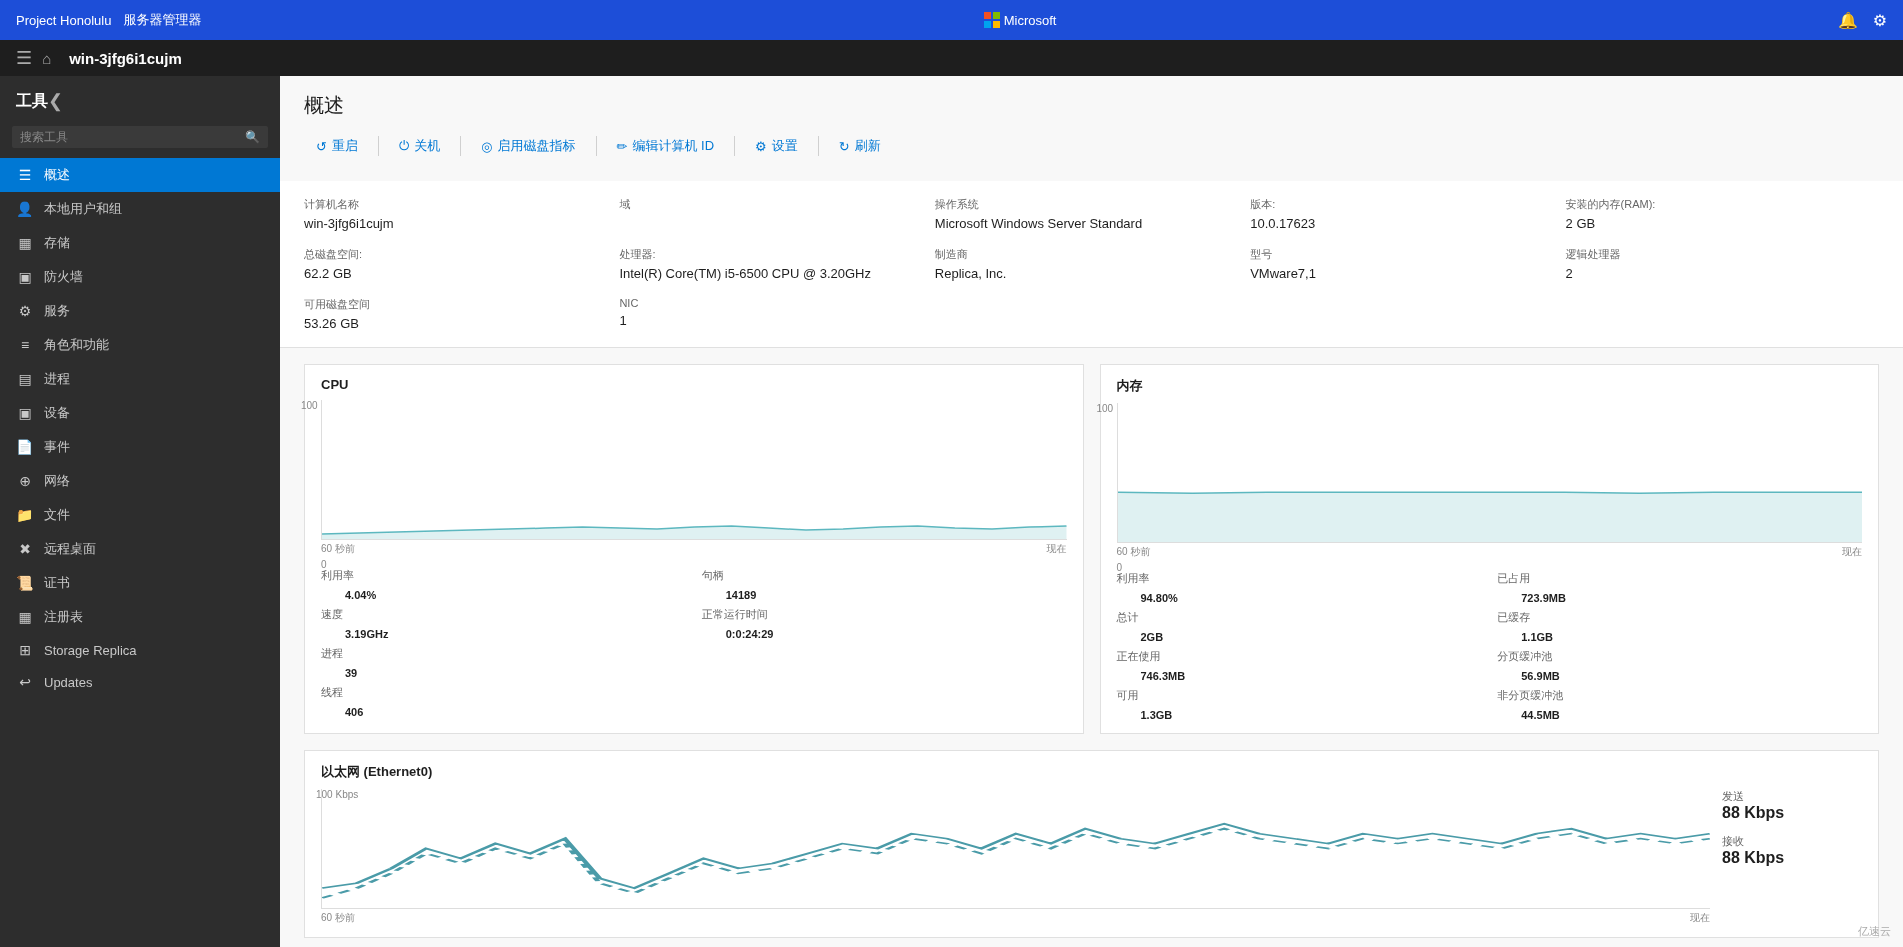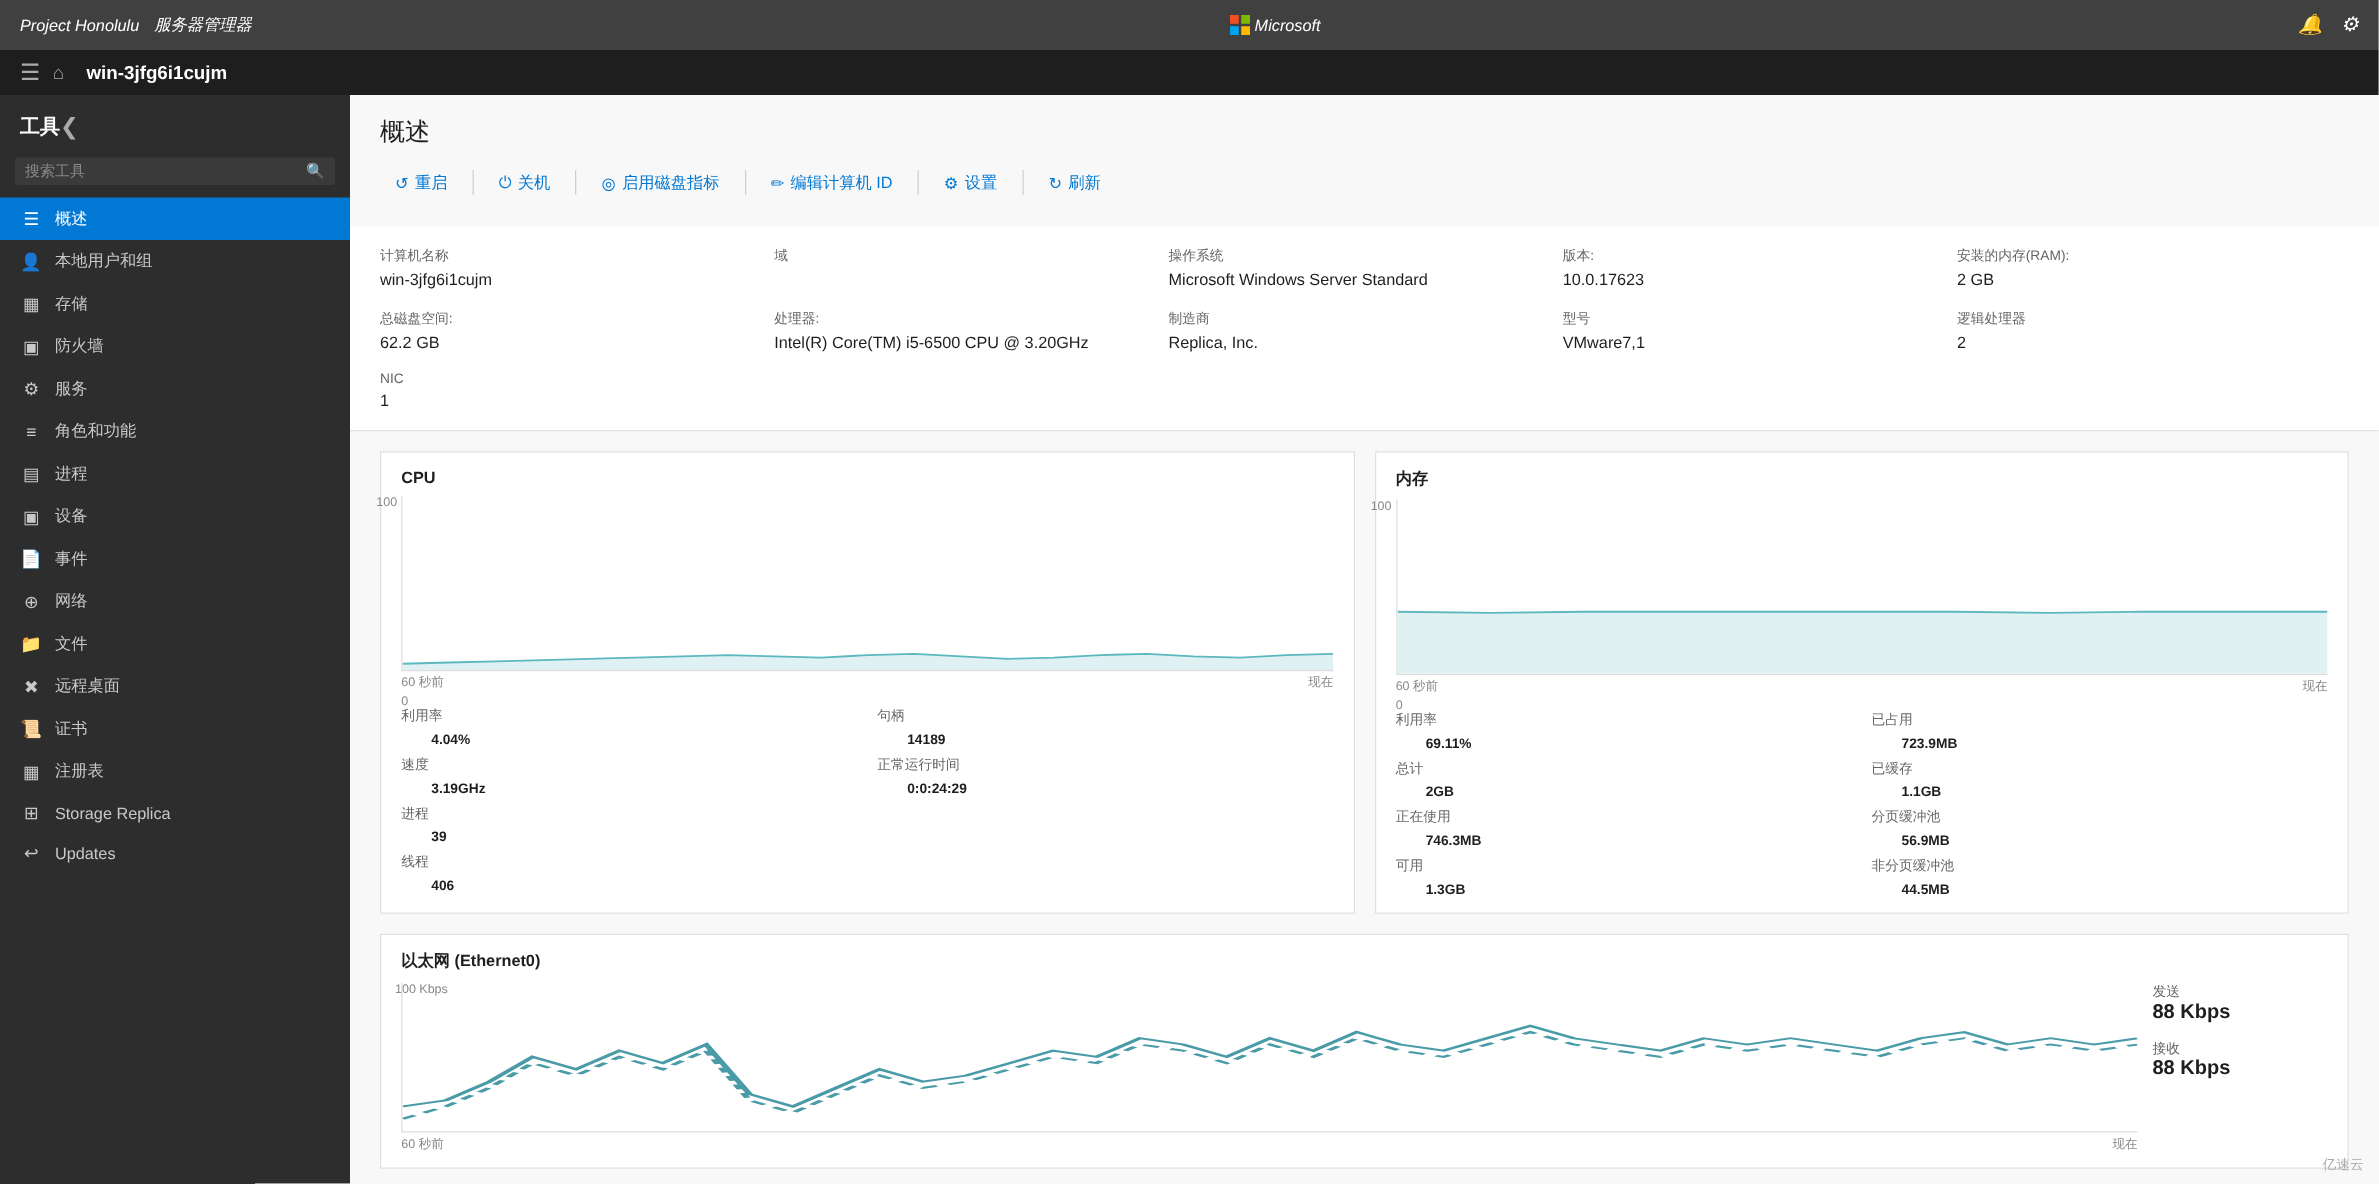--- a/index.html
+++ b/index.html
@@ -1,19 +1,19 @@
 <!DOCTYPE html>
 <html><head>
   <meta charset="utf-8">
   <style>
     * { margin: 0; padding: 0; box-sizing: border-box; }
     body { font-family: 'Segoe UI', sans-serif; background: #f3f2f1; color: #1e1e1e; font-size: 13px; display: flex; flex-direction: column; height: 947px; overflow: hidden; }
 
     
-    .topbar { background: #404040; color: #fff; display: flex; align-items: center; justify-content: space-between; padding: 0 16px; height: 40px; flex-shrink: 0; font-style: italic; }
+    .topbar { background: #1d4ed8; color: #fff; display: flex; align-items: center; justify-content: space-between; padding: 0 16px; height: 40px; flex-shrink: 0; }
     .topbar-left { display: flex; align-items: center; gap: 12px; font-size: 13px; }
     .topbar-center { display: flex; align-items: center; gap: 6px; font-size: 13px; }
     .topbar-right { display: flex; align-items: center; gap: 14px; }
     .ms-logo { display: flex; align-items: center; gap: 4px; }
     .ms-squares { display: grid; grid-template-columns: 1fr 1fr; gap: 2px; width: 16px; height: 16px; }
     .ms-squares span { display: block; }
     .ms-squares span:nth-child(1) { background: #f25022; }
     .ms-squares span:nth-child(2) { background: #7fba00; }
     .ms-squares span:nth-child(3) { background: #00a4ef; }
     .ms-squares span:nth-child(4) { background: #ffb900; }
@@ -267,20 +267,24 @@
         <div class="info-item">
           <div class="info-label">型号</div>
           <div class="info-value">VMware7,1</div>
         </div>
         <div class="info-item">
           <div class="info-label">逻辑处理器</div>
           <div class="info-value">2</div>
         </div>
       </div>
       <div class="info-grid" style="margin-top:16px;">
+        <div class="info-item">
+          <div class="info-label">可用磁盘空间</div>
+          <div class="info-value">53.26 GB</div>
+        </div>
         <div class="info-item">
           <div class="info-label">NIC</div>
           <div class="info-value">1</div>
         </div>
       </div>
     </div>
 
     <div class="charts-area">
       <div class="chart-row">
 
@@ -334,21 +338,21 @@
               </div>
               <div style="position:absolute; bottom:-14px; left:0; font-size:10px; color:#888;">0</div>
               <div class="chart-time">
                 <span>60 秒前</span>
                 <span>现在</span>
               </div>
             </div>
             <div class="mem-stats">
               <div class="stat-label">利用率</div>
               <div class="stat-label">已占用</div>
-              <div class="stat-value">69.11%</div>
+              <div class="stat-value">94.80%</div>
               <div class="stat-value">723.9MB</div>
               <div class="stat-label">总计</div>
               <div class="stat-label">已缓存</div>
               <div class="stat-value">2GB</div>
               <div class="stat-value">1.1GB</div>
               <div class="stat-label">正在使用</div>
               <div class="stat-label">分页缓冲池</div>
               <div class="stat-value">746.3MB</div>
               <div class="stat-value">56.9MB</div>
               <div class="stat-label">可用</div>

